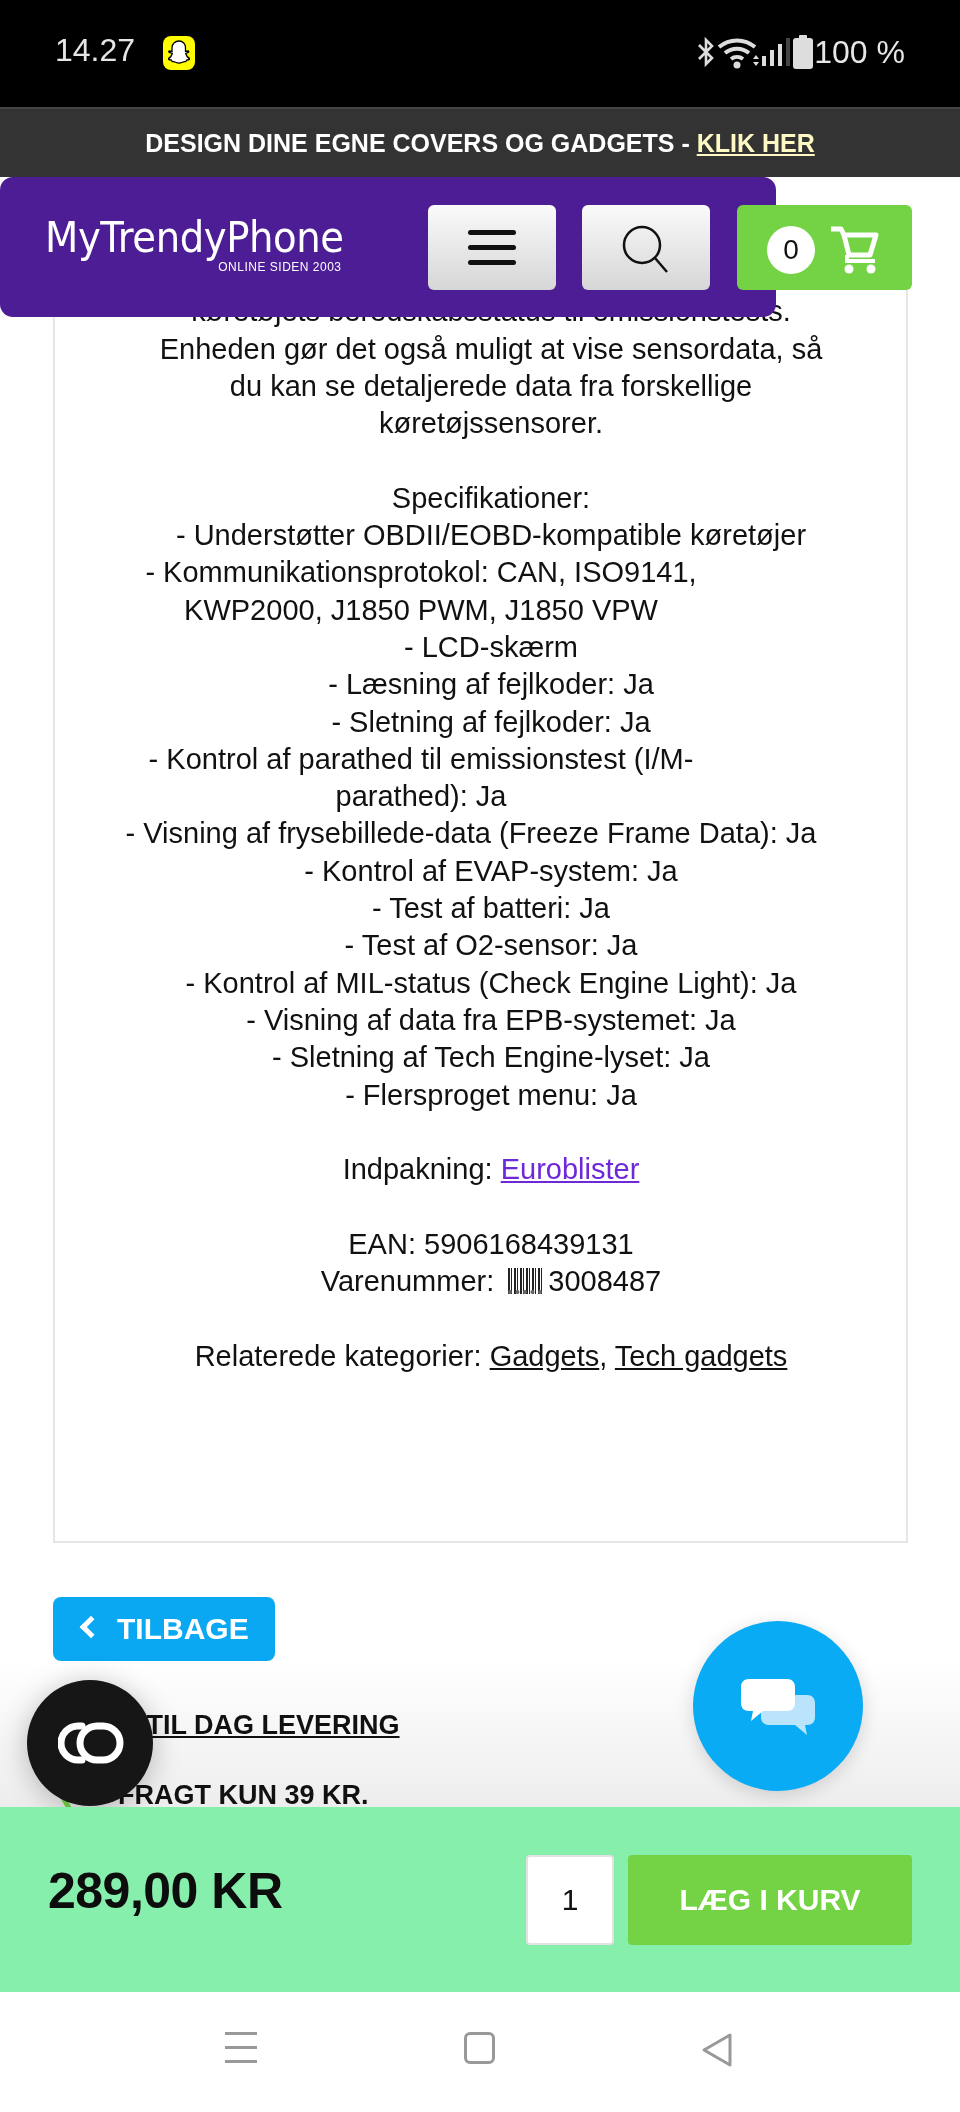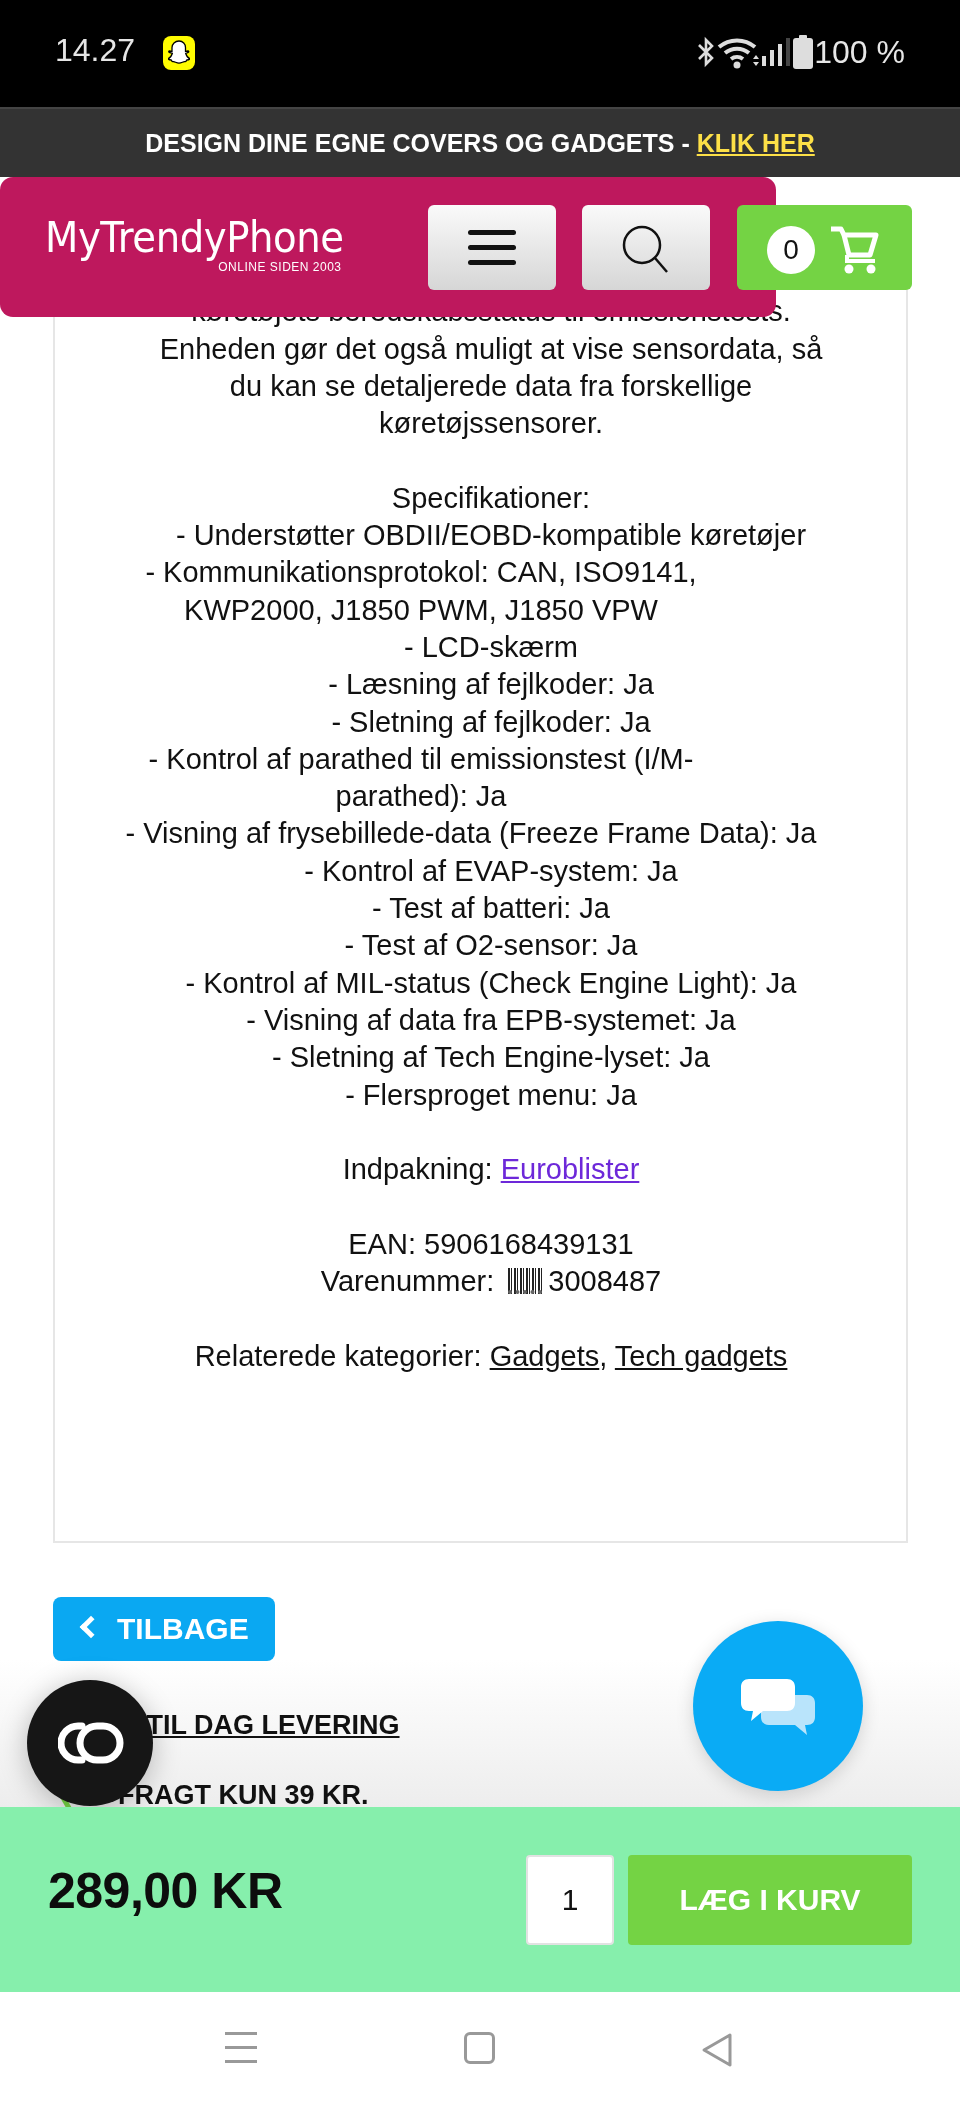--- a/index.html
+++ b/index.html
@@ -9,24 +9,24 @@
   
   .status-bar { position: absolute; top: 0; left: 0; width: 960px; height: 107px; background: #000; color: #ddd; }
   .status-time { position: absolute; left: 55px; top: 32px; font-size: 32px; letter-spacing: 0px; color: #e6e6e6; }
   .snap-icon { position: absolute; left: 163px; top: 36px; width: 32px; height: 34px; background: #fffc00; border-radius: 8px; }
   .snap-icon svg { position: absolute; left: 5px; top: 4px; }
   .status-right { position: absolute; right: 55px; top: 30px; height: 44px; display: flex; align-items: center; color: #e6e6e6; }
   .status-right .batt-text { font-size: 32px; }
 
   
   .promo-bar { position: absolute; top: 107px; left: 0; width: 960px; height: 70px; background: #333333; border-top: 2px solid #444; text-align: center; line-height: 68px; color: #fff; font-weight: bold; font-size: 25px; letter-spacing: 0px; }
-  .promo-link { color: #fde047; text-decoration: underline; text-align: center; }
-
-  
-  .site-header { position: absolute; top: 177px; left: 0; width: 776px; height: 140px; background: #be185d; border-radius: 13px; }
+  .promo-link { color: #fef9c3; text-decoration: underline; text-align: center; }
+
+  
+  .site-header { position: absolute; top: 177px; left: 0; width: 776px; height: 140px; background: #4c1d95; border-radius: 13px; }
   .logo { position: absolute; left: 45px; top: 36px; color: #fff; }
   .logo-main { font-family: "DejaVu Sans", sans-serif; font-size: 42px; font-weight: normal; letter-spacing: -0.5px; display: block; transform: scaleX(0.92); transform-origin: left; }
   .logo-sub { display: block; text-align: right; font-size: 12px; letter-spacing: 0.5px; margin-top: -2px; padding-right: 28px; }
   .hdr-btn { position: absolute; top: 28px; height: 85px; border-radius: 6px; }
   .menu-btn { left: 428px; width: 128px; background: linear-gradient(#fafafa, #d6d6d6); }
   .search-btn { left: 582px; width: 128px; background: linear-gradient(#fafafa, #d6d6d6); }
   .cart-btn { left: 737px; width: 175px; background: #74d344; }
   .menu-btn .bar { position: absolute; left: 40px; width: 48px; height: 5px; background: #111; border-radius: 3px; }
   .search-btn svg { position: absolute; left: 38px; top: 18px; }
   .cart-count { position: absolute; left: 30px; top: 21px; width: 48px; height: 48px; background: #fff; border-radius: 50%; text-align: center; line-height: 48px; font-size: 28px; color: #111; }

